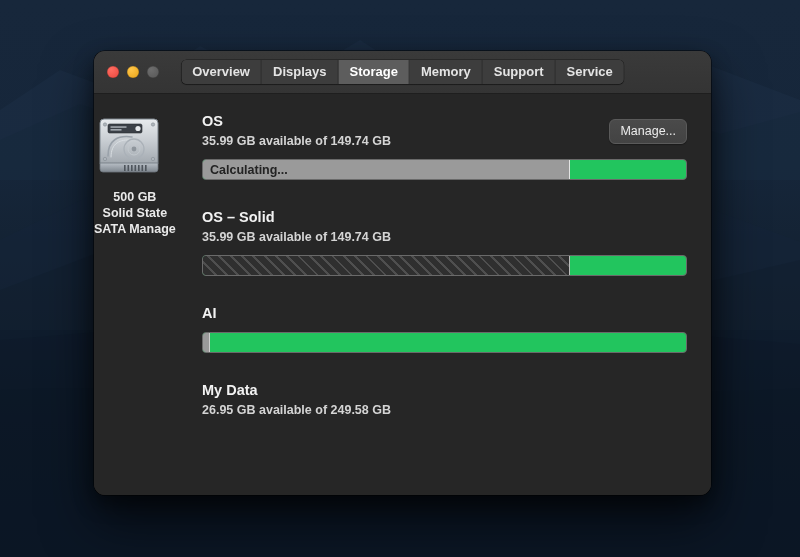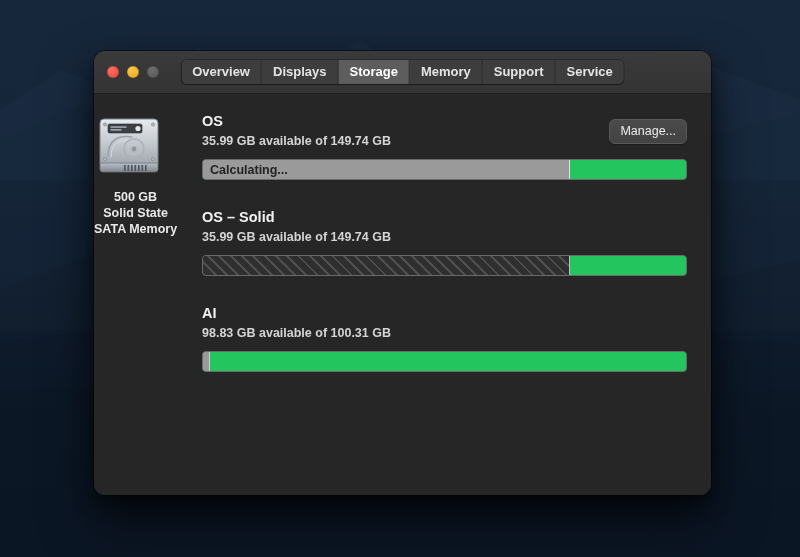--- a/index.html
+++ b/index.html
@@ -311,21 +311,21 @@
 
         <circle cx="11" cy="8.5" r="1.7" fill="#aeb5bb" stroke="#7c848c" stroke-width=".5"></circle>
         <circle cx="59" cy="8.5" r="1.7" fill="#aeb5bb" stroke="#7c848c" stroke-width=".5"></circle>
         <circle cx="11" cy="43" r="1.7" fill="#aeb5bb" stroke="#7c848c" stroke-width=".5"></circle>
         <circle cx="59" cy="43" r="1.7" fill="#aeb5bb" stroke="#7c848c" stroke-width=".5"></circle>
       </svg>
 
       <div id="drive-label">
         <div>500 GB</div>
         <div>Solid State</div>
-        <div>SATA Memory</div>
+        <div>SATA Manage</div>
       </div>
     </div>
 
     <div id="volumes">
 
       <div class="volume">
         <div class="vol-head">
           <div>
             <div class="vol-name">OS</div>
             <div class="vol-sub">35.99 GB available of 149.74 GB</div>
@@ -348,27 +348,32 @@
         <div class="bar">
           <div class="bar-fill striped" style="width:76%;"></div>
           <div class="bar-label"></div>
         </div>
       </div>
 
       <div class="volume">
         <div class="vol-head">
           <div>
             <div class="vol-name">AI</div>
-            <div class="vol-sub">98.83 GB available of 100.31 GB</div>
           </div>
         </div>
         <div class="bar">
           <div class="bar-fill sliver" style="width:1.5%;"></div>
           <div class="bar-label"></div>
         </div>
       </div>
 
       <div class="volume">
+        <div class="vol-head">
+          <div>
+            <div class="vol-name">My Data</div>
+            <div class="vol-sub">26.95 GB available of 249.58 GB</div>
+          </div>
+        </div>
       </div>
 
     </div>
   </div>
 </div>
 
 </body></html>

